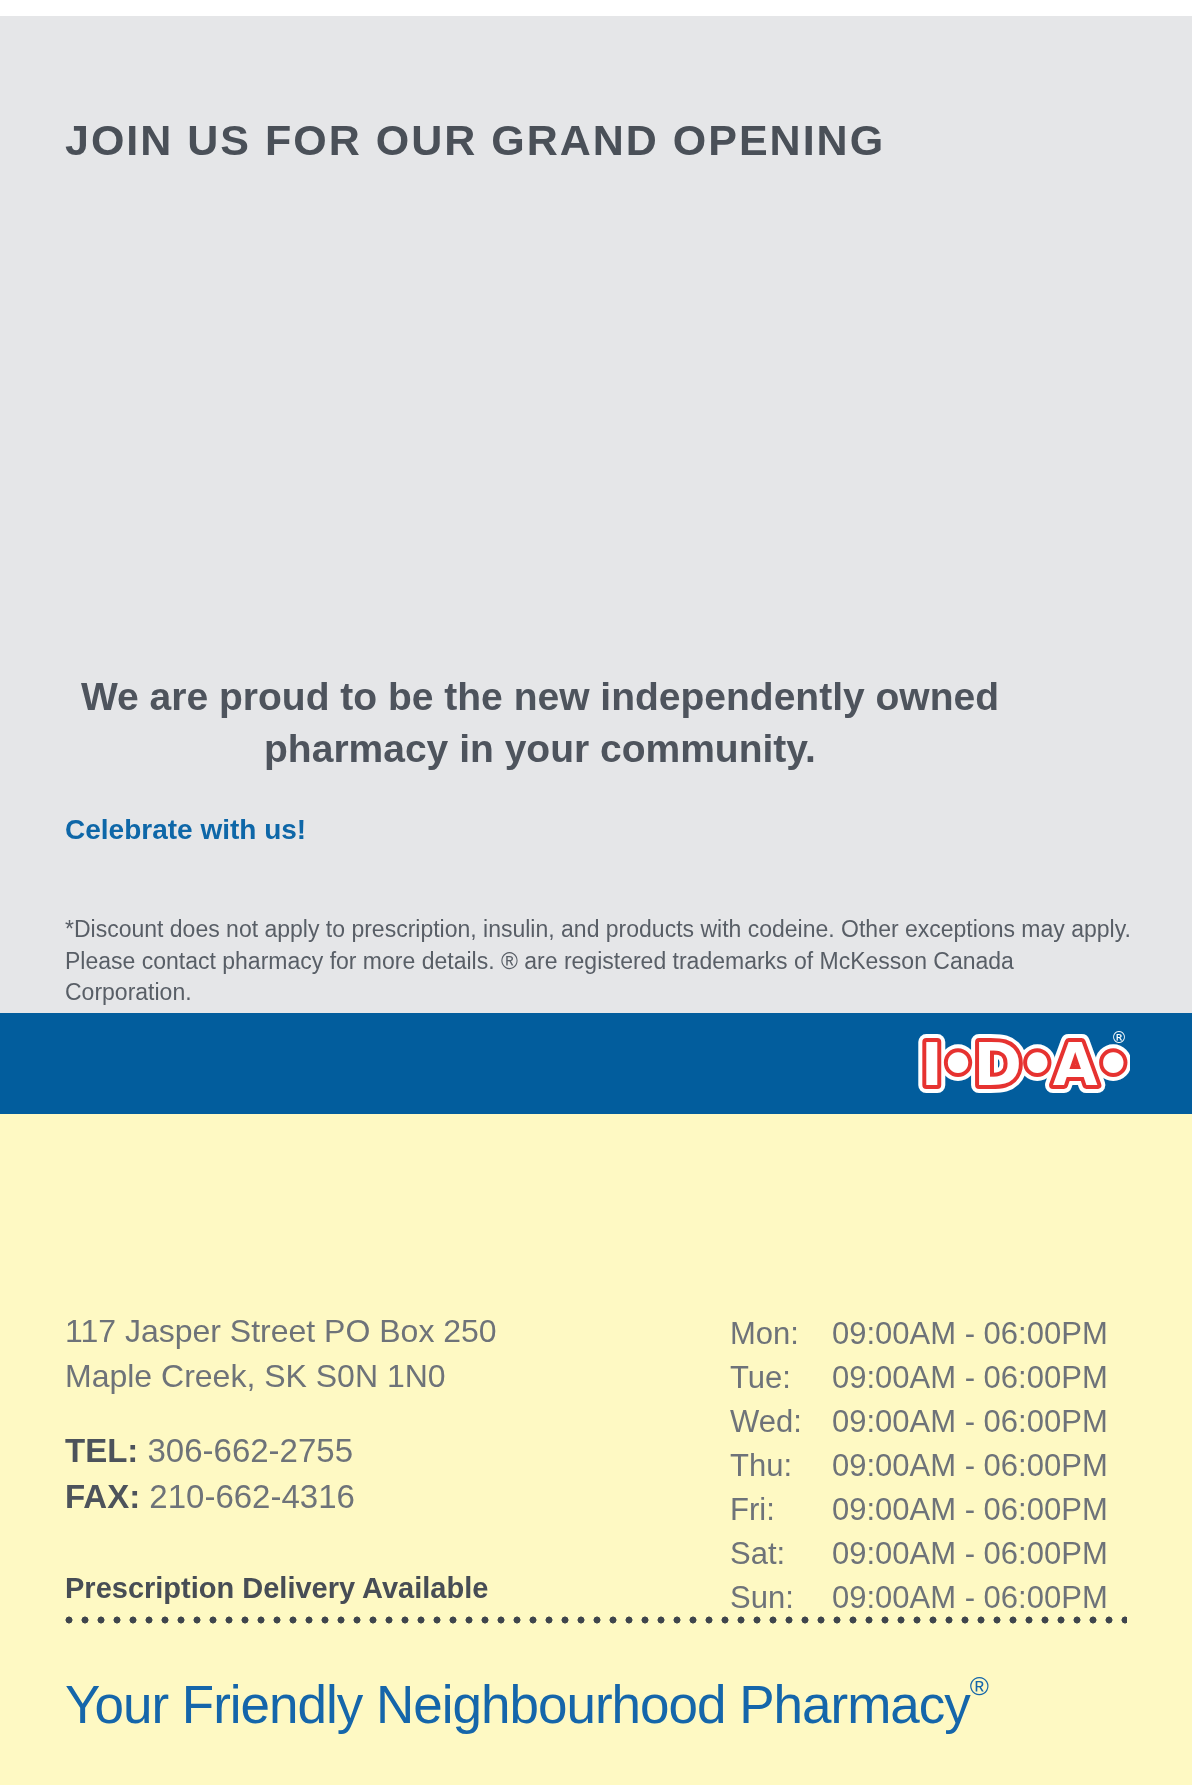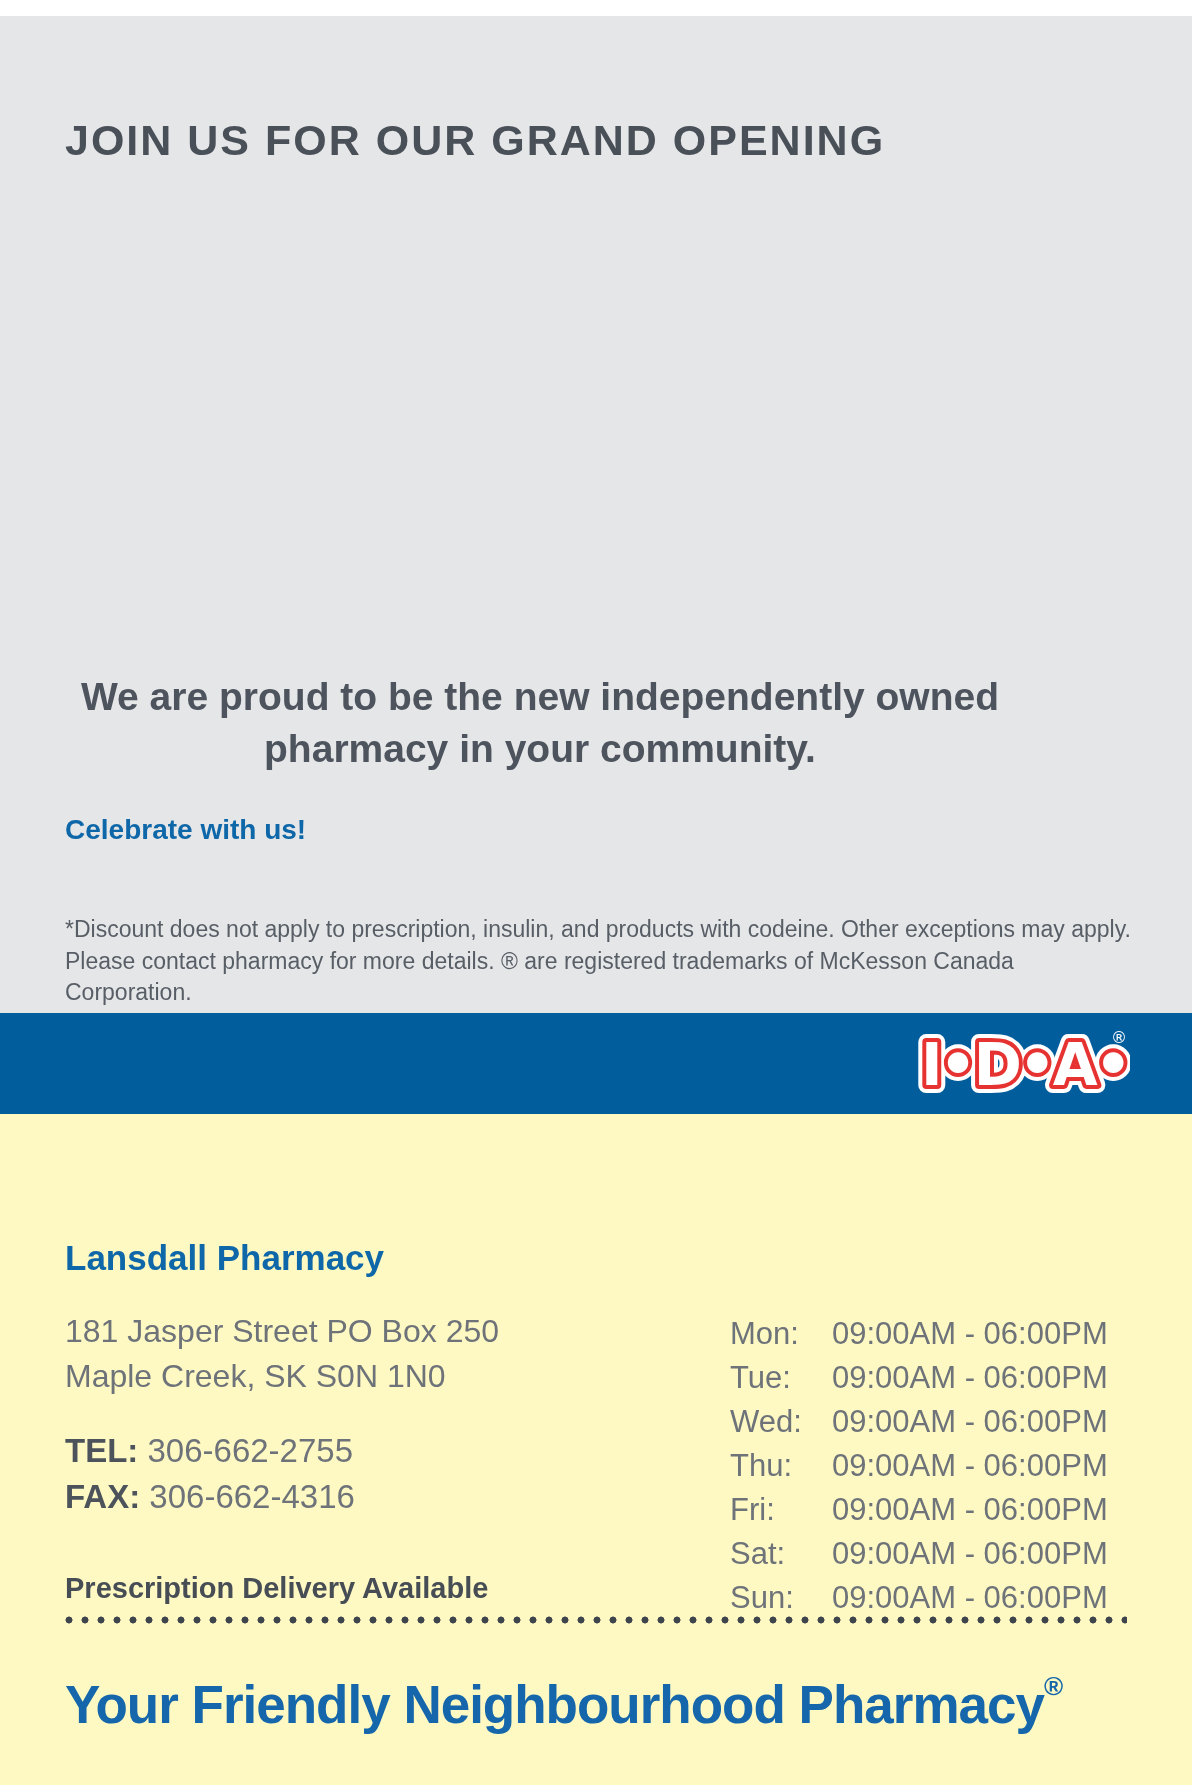--- a/index.html
+++ b/index.html
@@ -92,21 +92,21 @@
     position:absolute; left:730px; top:1300px;
     font-size:31px;
     color:#6e7379;
     border-collapse:collapse;
   }
   .hours .row { display:flex; height:44px; align-items:flex-start; }
   .hours .day { width:102px; }
   .hours .time { white-space:nowrap; }
   .tagline {
     position:absolute; left:65px; top:1655px;
-    font-size:53px; font-weight:bold;
+    font-size:53px; font-weight:normal;
     letter-spacing:-1px;
     color:#1566aa;
     margin:0;
     white-space:nowrap;
   }
   .tagline sup { font-size:26px; vertical-align:28px; }
 </style>
 </head>
 <body>
 
@@ -123,30 +123,29 @@
   <svg class="ida-logo" viewBox="0 0 215 90" xmlns="http://www.w3.org/2000/svg">
 
     <text x="6" y="66" font-family="DejaVu Sans, sans-serif" font-weight="bold" font-size="58" letter-spacing="-3" fill="none" stroke="#ffffff" stroke-width="16" stroke-linejoin="round">I•D•A•</text>
 
     <text x="6" y="66" font-family="DejaVu Sans, sans-serif" font-weight="bold" font-size="58" letter-spacing="-3" fill="none" stroke="#e63230" stroke-width="8" stroke-linejoin="round">I•D•A•</text>
 
     <text x="6" y="66" font-family="DejaVu Sans, sans-serif" font-weight="bold" font-size="58" letter-spacing="-3" fill="#ffffff">I•D•A•</text>
     <text x="196" y="24" font-family="DejaVu Sans, sans-serif" font-size="16" fill="#ffffff">®</text>
   </svg>
 
-  <h3 class="pharmacy-name">Lansdall Pharmacy</h3>
 
   <div class="address">
-    <div>181 Jasper Street PO Box 250</div>
+    <div>117 Jasper Street PO Box 250</div>
     <div>Maple Creek, SK S0N 1N0</div>
   </div>
 
   <div class="phones">
     <div><span class="lbl">TEL:</span> <span>306-662-2755</span></div>
-    <div><span class="lbl">FAX:</span> <span>306-662-4316</span></div>
+    <div><span class="lbl">FAX:</span> <span>210-662-4316</span></div>
   </div>
 
   <h4 class="delivery">Prescription Delivery Available</h4>
 
   <div class="hours">
     <div class="row">
         <span class="day">Mon:</span>
         <span class="time">09:00AM - 06:00PM</span>
       </div>
     <div class="row">

